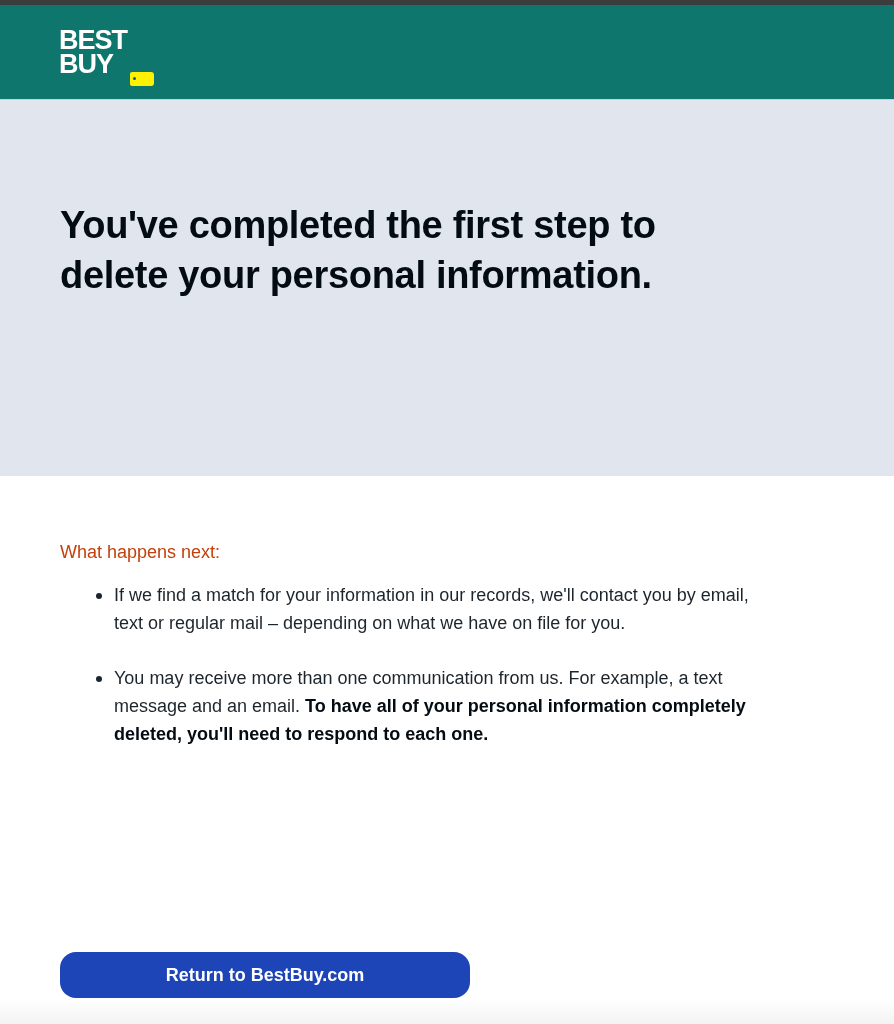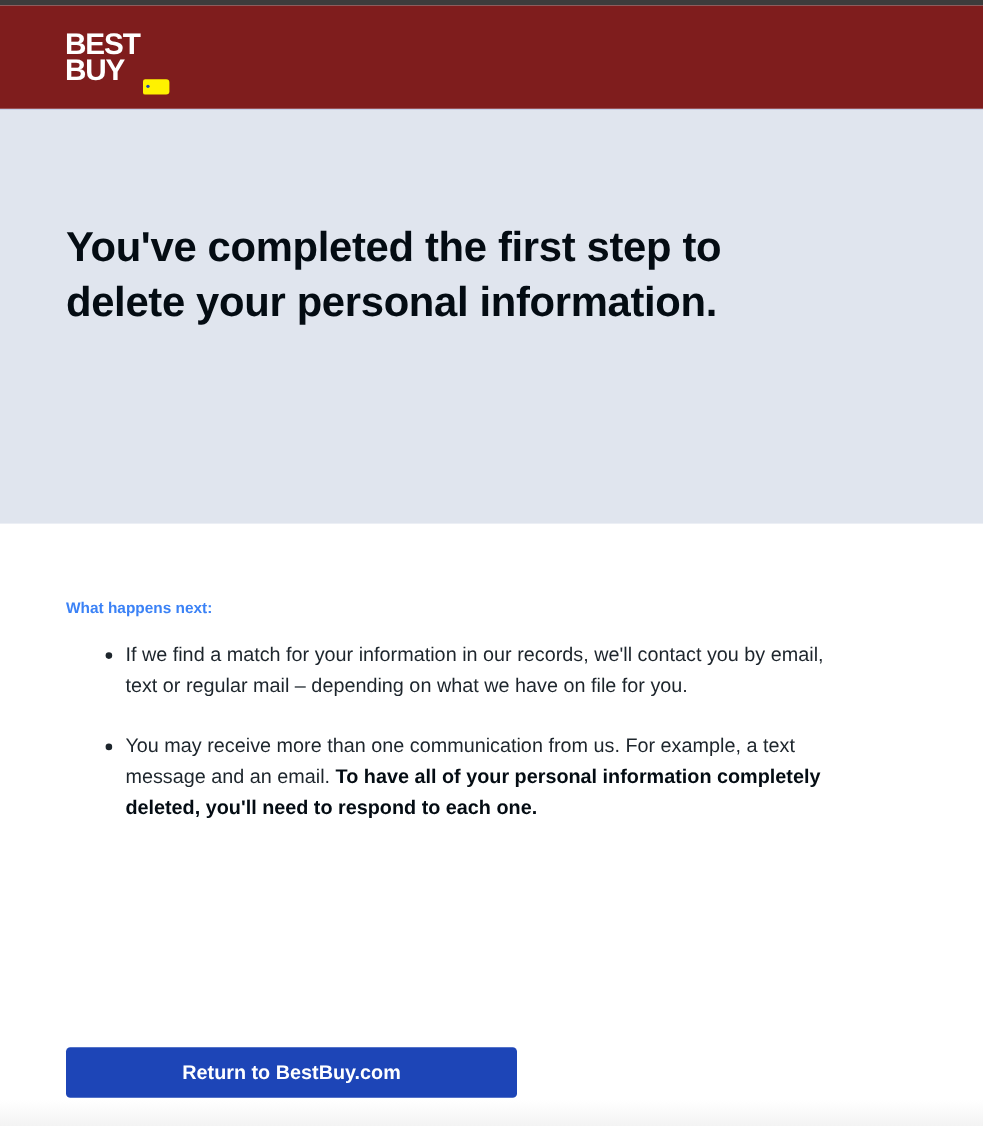--- a/index.html
+++ b/index.html
@@ -1,32 +1,32 @@
 <!DOCTYPE html>
 <html><head>
   <meta charset="utf-8">
   <style>
     * { box-sizing: border-box; margin: 0; padding: 0; }
     html, body { width: 894px; height: 1024px; overflow: hidden; background: #ffffff; }
     body { font-family: "Liberation Sans", sans-serif; color: #040c13; position: relative; }
     .topbar { position: absolute; left: 0; top: 0; width: 894px; height: 5px; background: #3c3c3c; }
-    .header { position: absolute; left: 0; top: 5px; width: 894px; height: 94px; background: #7f1d1d; }
+    .header { position: absolute; left: 0; top: 5px; width: 894px; height: 94px; background: #0f766e; }
     .logo { position: absolute; left: 59px; top: 23px; width: 100px; height: 60px; }
     .logo-text { position: absolute; left: 0; top: 0; color: #ffffff; font-weight: 900; font-size: 27px; line-height: 24px; letter-spacing: -1px; font-family: "Liberation Sans", sans-serif; }
     .logo-tag { position: absolute; left: 71px; top: 44px; width: 24px; height: 14px; background: #fff200; border-radius: 2px 3px 3px 2px; }
     .logo-tag::before { content: ""; position: absolute; left: 3px; top: 5px; width: 3px; height: 3px; background: #1c44b4; border-radius: 50%; }
     .hero { position: absolute; left: 0; top: 99px; width: 894px; height: 377px; background: #e0e5ee; border-top: 1px solid #c5cfe6; padding-left: 44px; }
     .hero h1 { position: absolute; left: 60px; top: 100px; width: 680px; font-size: 38px; line-height: 50px; font-weight: 700; color: #040c13; letter-spacing: -0.3px; }
     .content { position: absolute; left: 60px; top: 540px; width: 700px; }
-    .content h2 { font-size: 14px; font-weight: 700; line-height: 24px; color: #3b82f6; }
+    .content h2 { font-size: 18px; font-weight: 400; line-height: 24px; color: #c2410c; }
     .content ul { margin-top: 17px; padding-left: 54px; list-style: none; }
     .content li { position: relative; font-size: 18px; line-height: 28px; color: #1d252c; margin-bottom: 27px; width: 640px; }
     .content li::before { content: ""; position: absolute; left: -18px; top: 12px; width: 6px; height: 6px; border-radius: 50%; background: #1d252c; }
     .content li b { font-weight: 700; color: #040c13; }
-    .btn { position: absolute; left: 60px; top: 952px; width: 410px; height: 46px; background: #1d45b7; color: #ffffff; border: none; border-radius: 4px; font-size: 18px; font-weight: 700; font-family: "Liberation Sans", sans-serif; display: flex; align-items: center; justify-content: center; cursor: pointer; }
+    .btn { position: absolute; left: 60px; top: 952px; width: 410px; height: 46px; background: #1d45b7; color: #ffffff; border: none; border-radius: 16px; font-size: 18px; font-weight: 700; font-family: "Liberation Sans", sans-serif; display: flex; align-items: center; justify-content: center; cursor: pointer; }
     .footer-fade { position: absolute; left: 0; top: 1000px; width: 894px; height: 24px; background: linear-gradient(#ffffff, #f3f3f3); }
   </style>
 </head>
 <body>
 
 <div class="topbar"></div>
 
 <header class="header">
   <div class="logo">
     <div class="logo-text">

